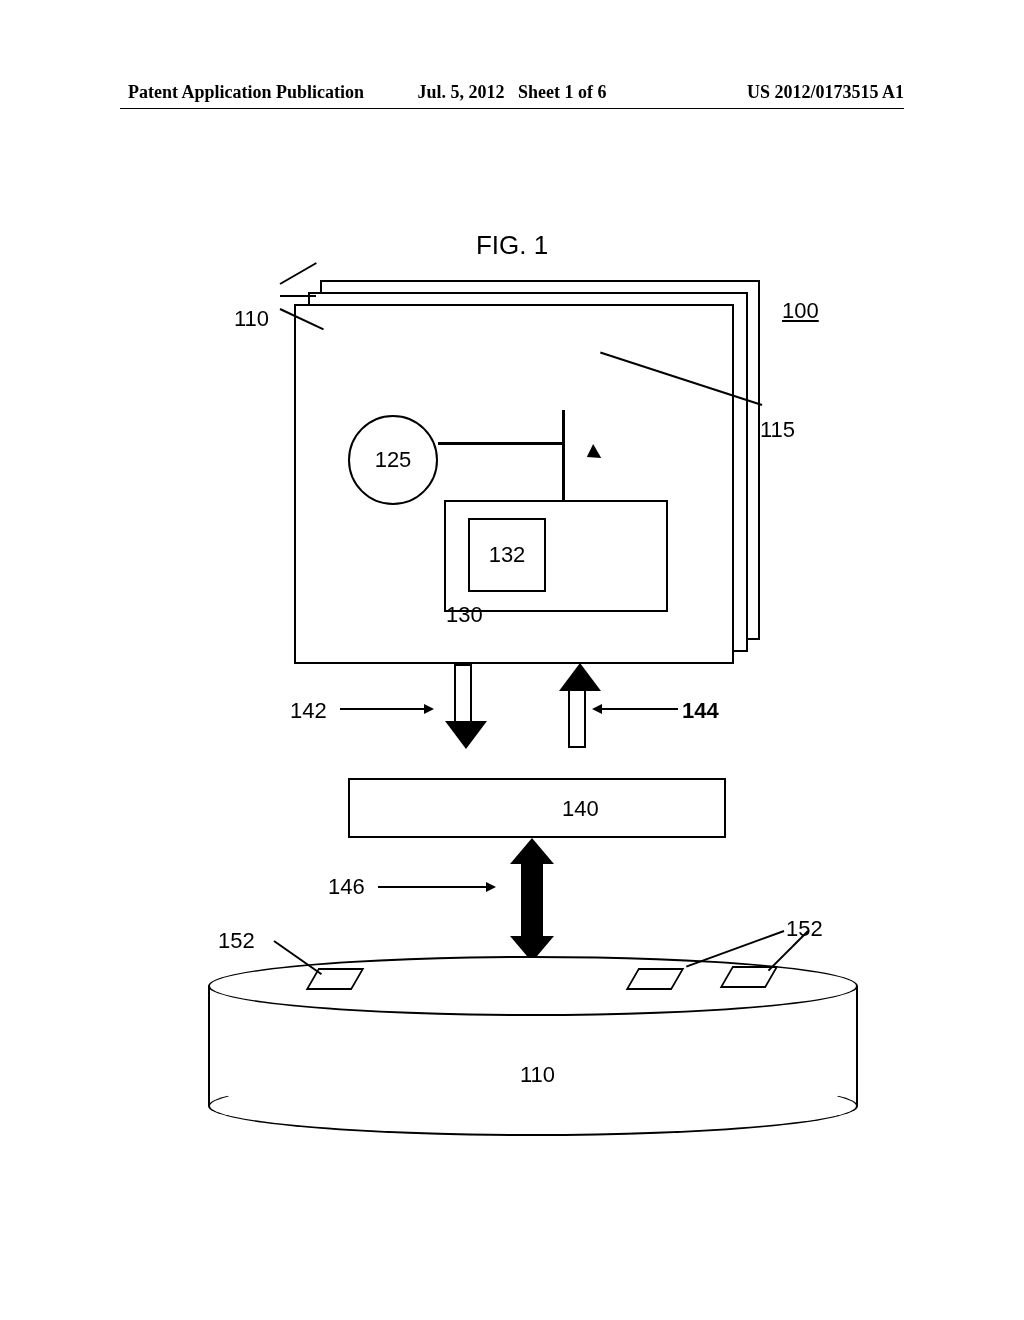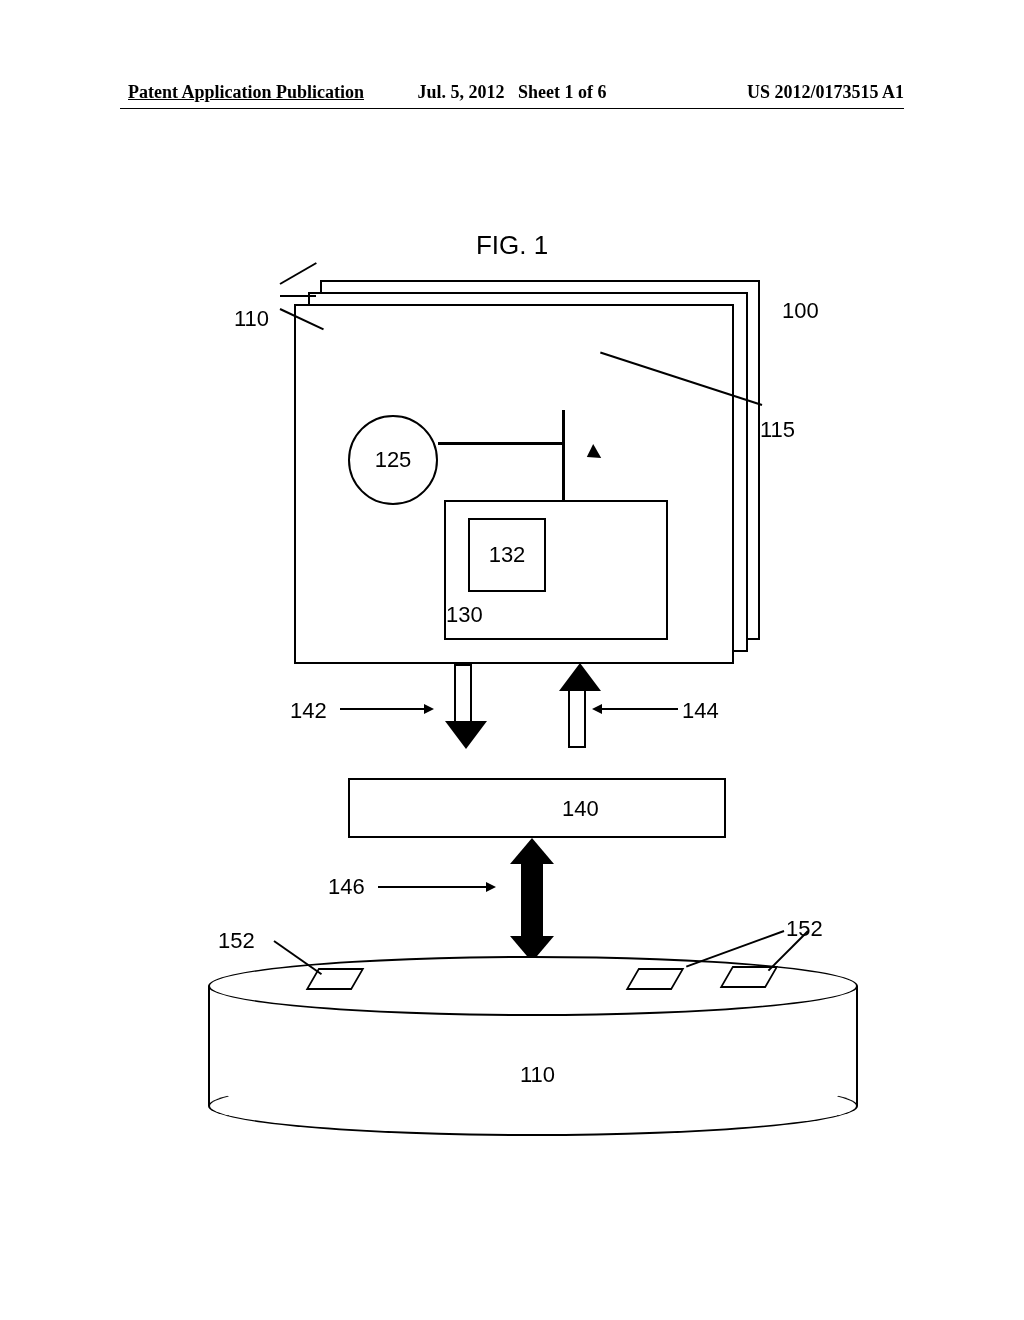--- a/index.html
+++ b/index.html
@@ -13,21 +13,21 @@
     .header {
       position: absolute;
       top: 82px;
       left: 0;
       width: 100%;
       display: flex;
       justify-content: space-between;
       padding: 0 120px 0 128px;
       font-size: 18px;
     }
-    .header .left { font-weight: bold; text-decoration: underline; }
+    .header .left { font-weight: bold; }
     .header .center { position: absolute; left: 50%; transform: translateX(-50%); font-weight: bold; }
     .header .right { font-weight: bold; }
     .hr-line {
       position: absolute;
       top: 108px;
       left: 120px;
       right: 120px;
       height: 1px;
       background: #000;
     }
@@ -74,21 +74,21 @@
       width: 90px; height: 90px;
       border: 2.5px solid #000;
       border-radius: 50%;
       text-align: center;
       line-height: 86px;
     }
     
     .box-130 {
       position: absolute;
       top: 220px; left: 302px;
-      width: 224px; height: 140px;
+      width: 224px; height: 112px;
       border: 2.5px solid #000;
       background: #fff;
     }
     .box-132, .box-134 {
       position: absolute;
       top: 16px;
       width: 78px; height: 74px;
       border: 2.5px solid #000;
       text-align: center;
       line-height: 70px;
@@ -127,23 +127,23 @@
       position: absolute;
       top: 168px; left: 442px;
       width: 0; height: 0;
       border-left: 8px solid transparent;
       border-right: 8px solid transparent;
       border-top: 12px solid #000;
       transform: rotate(60deg);
     }
     
     .lbl-110 { position: absolute; top: 26px; left: 92px; }
-    .lbl-100 { position: absolute; top: 18px; left: 640px; }
+    .lbl-100 { position: absolute; top: 18px; left: 640px; text-decoration: underline; }
     .lbl-142 { position: absolute; top: 418px; left: 148px; }
-    .lbl-144 { position: absolute; top: 418px; left: 540px; }
+    .lbl-144 { position: absolute; top: 418px; left: 540px; font-weight: bold; }
     .lbl-146 { position: absolute; top: 594px; left: 186px; }
     .lbl-152l { position: absolute; top: 648px; left: 76px; }
     .lbl-152r { position: absolute; top: 636px; left: 644px; }
     .lbl-140 { position: absolute; top: 516px; left: 374px; margin-left: 46px; }
     .lbl-150 { position: absolute; top: 782px; left: 378px; }
 
     
     .lead-110-a { position: absolute; top: 3px; left: 138px; width: 42px; height: 2px; background: #000; transform: rotate(-30deg); transform-origin: left; }
     .lead-110-b { position: absolute; top: 15px; left: 138px; width: 36px; height: 2px; background: #000; transform: rotate(0deg); transform-origin: left; }
     .lead-110-c { position: absolute; top: 28px; left: 138px; width: 48px; height: 2px; background: #000; transform: rotate(25deg); transform-origin: left; }

